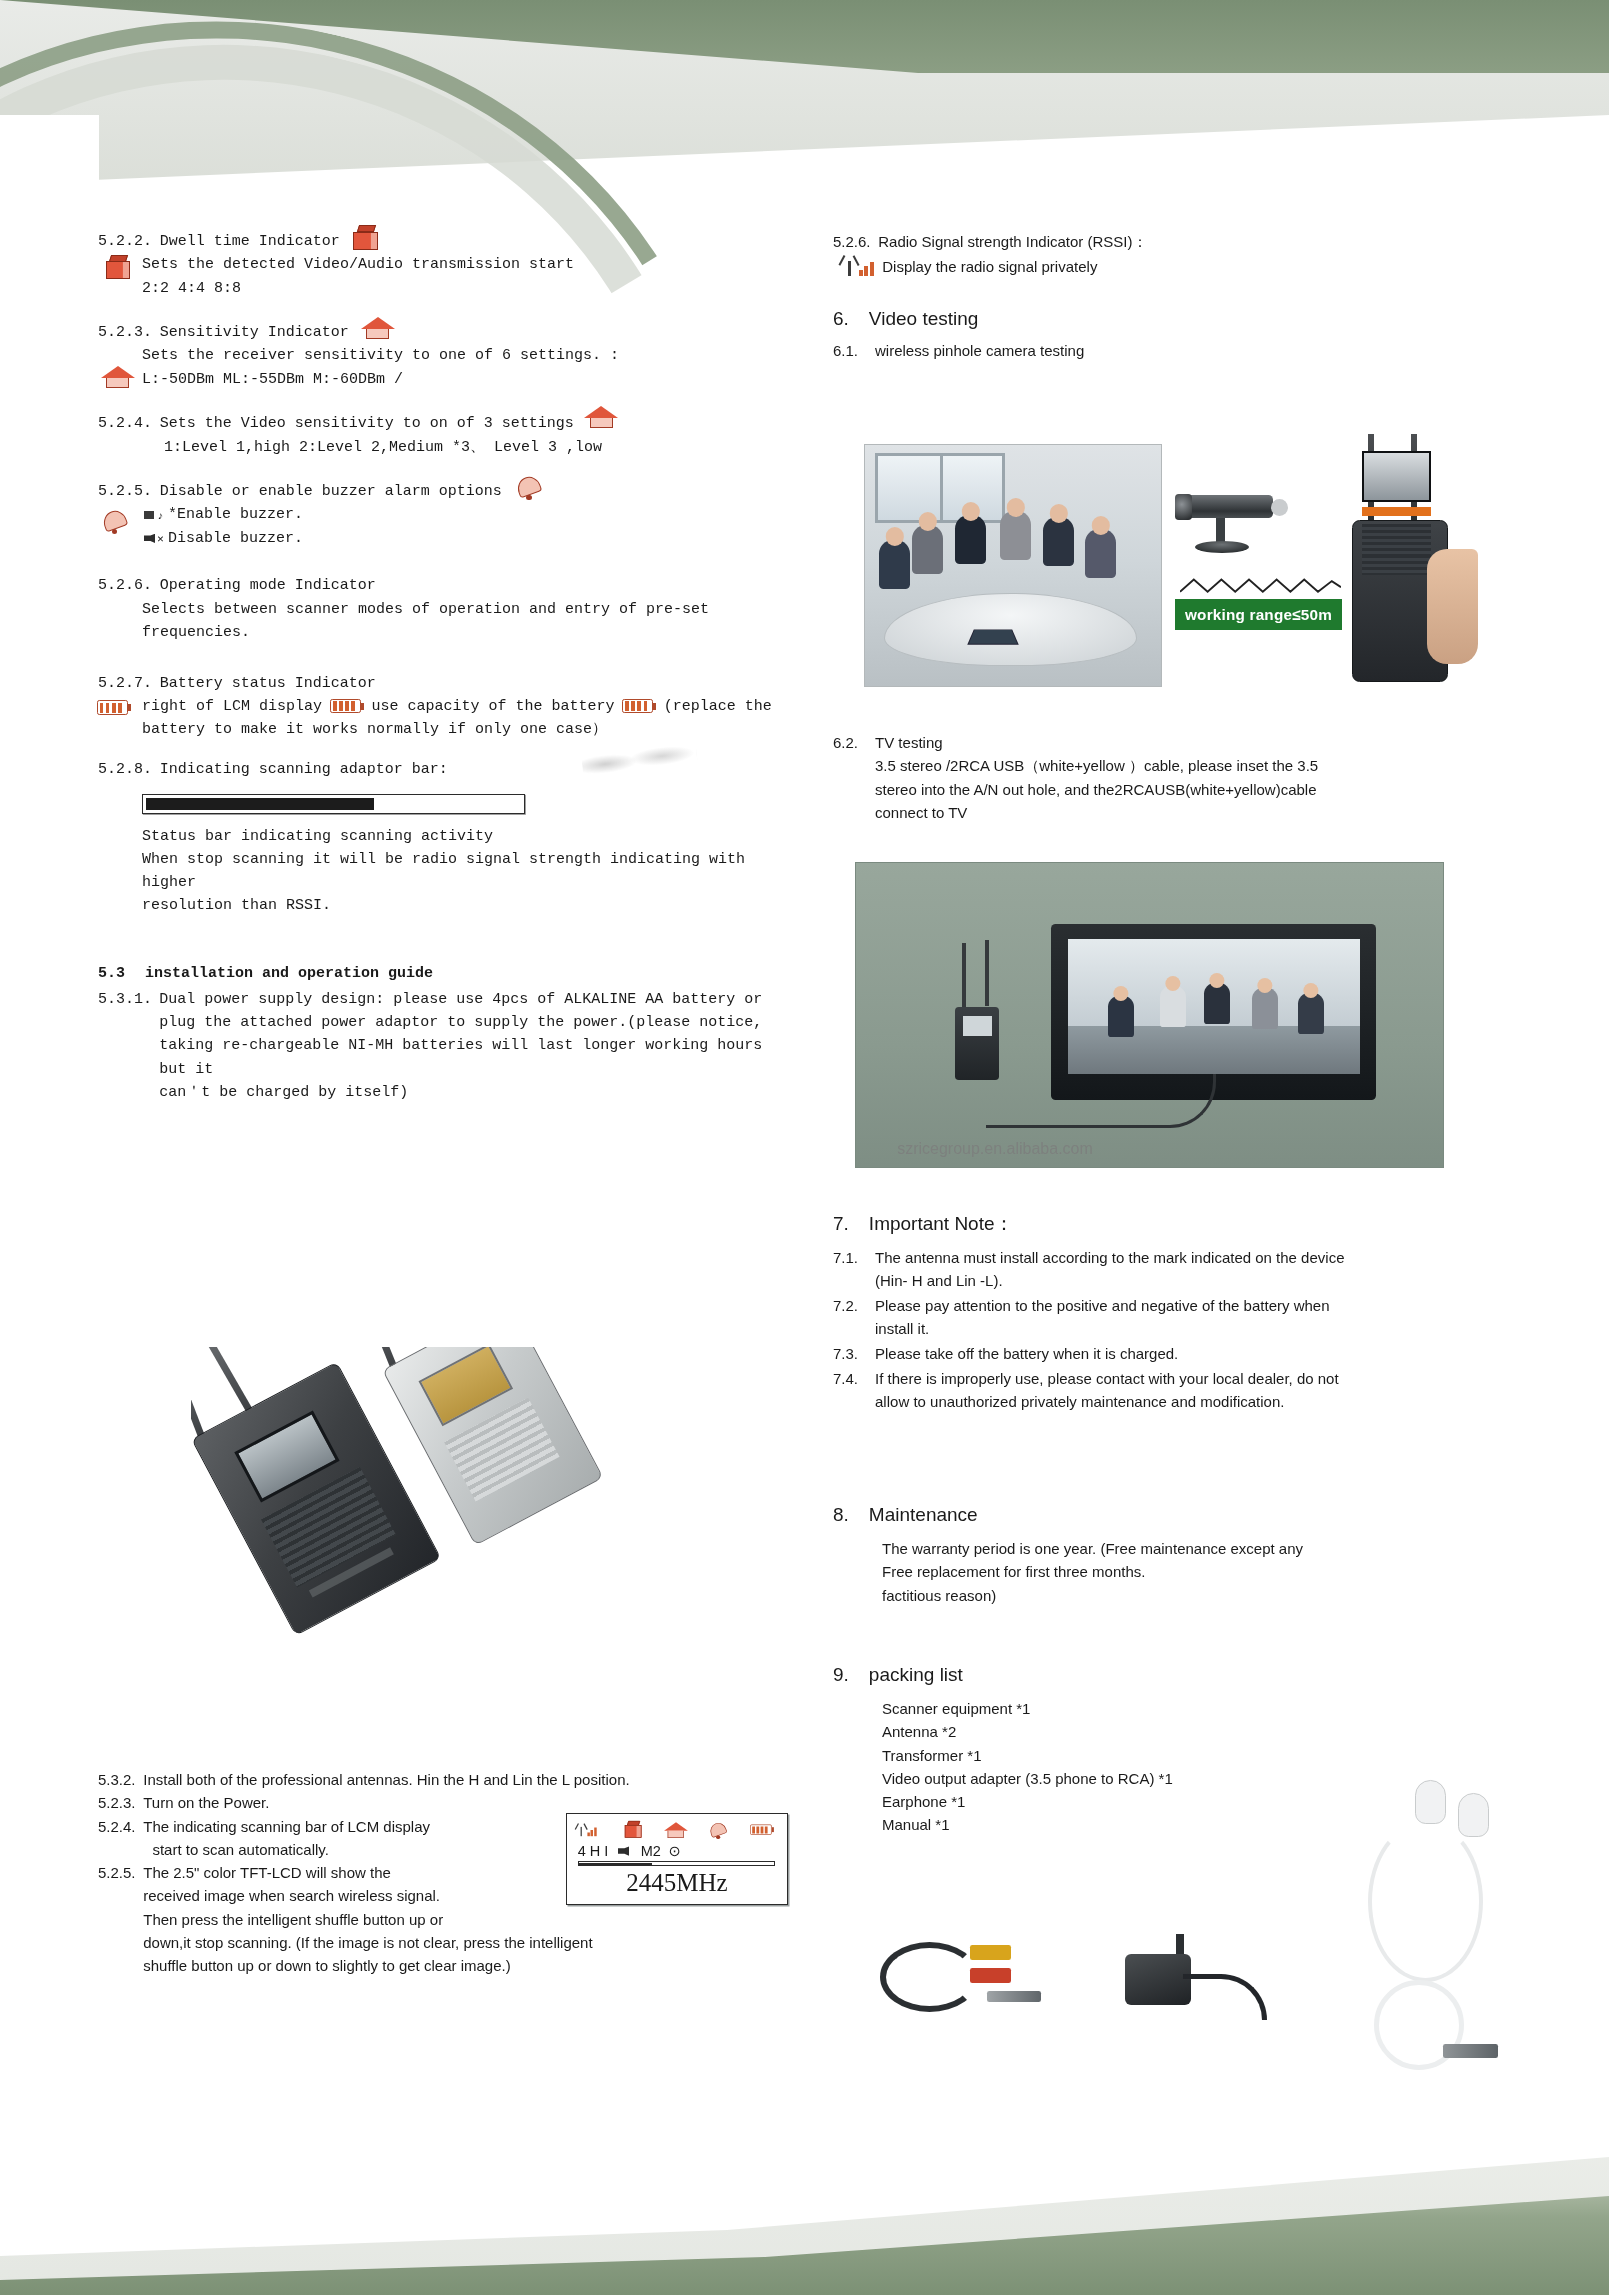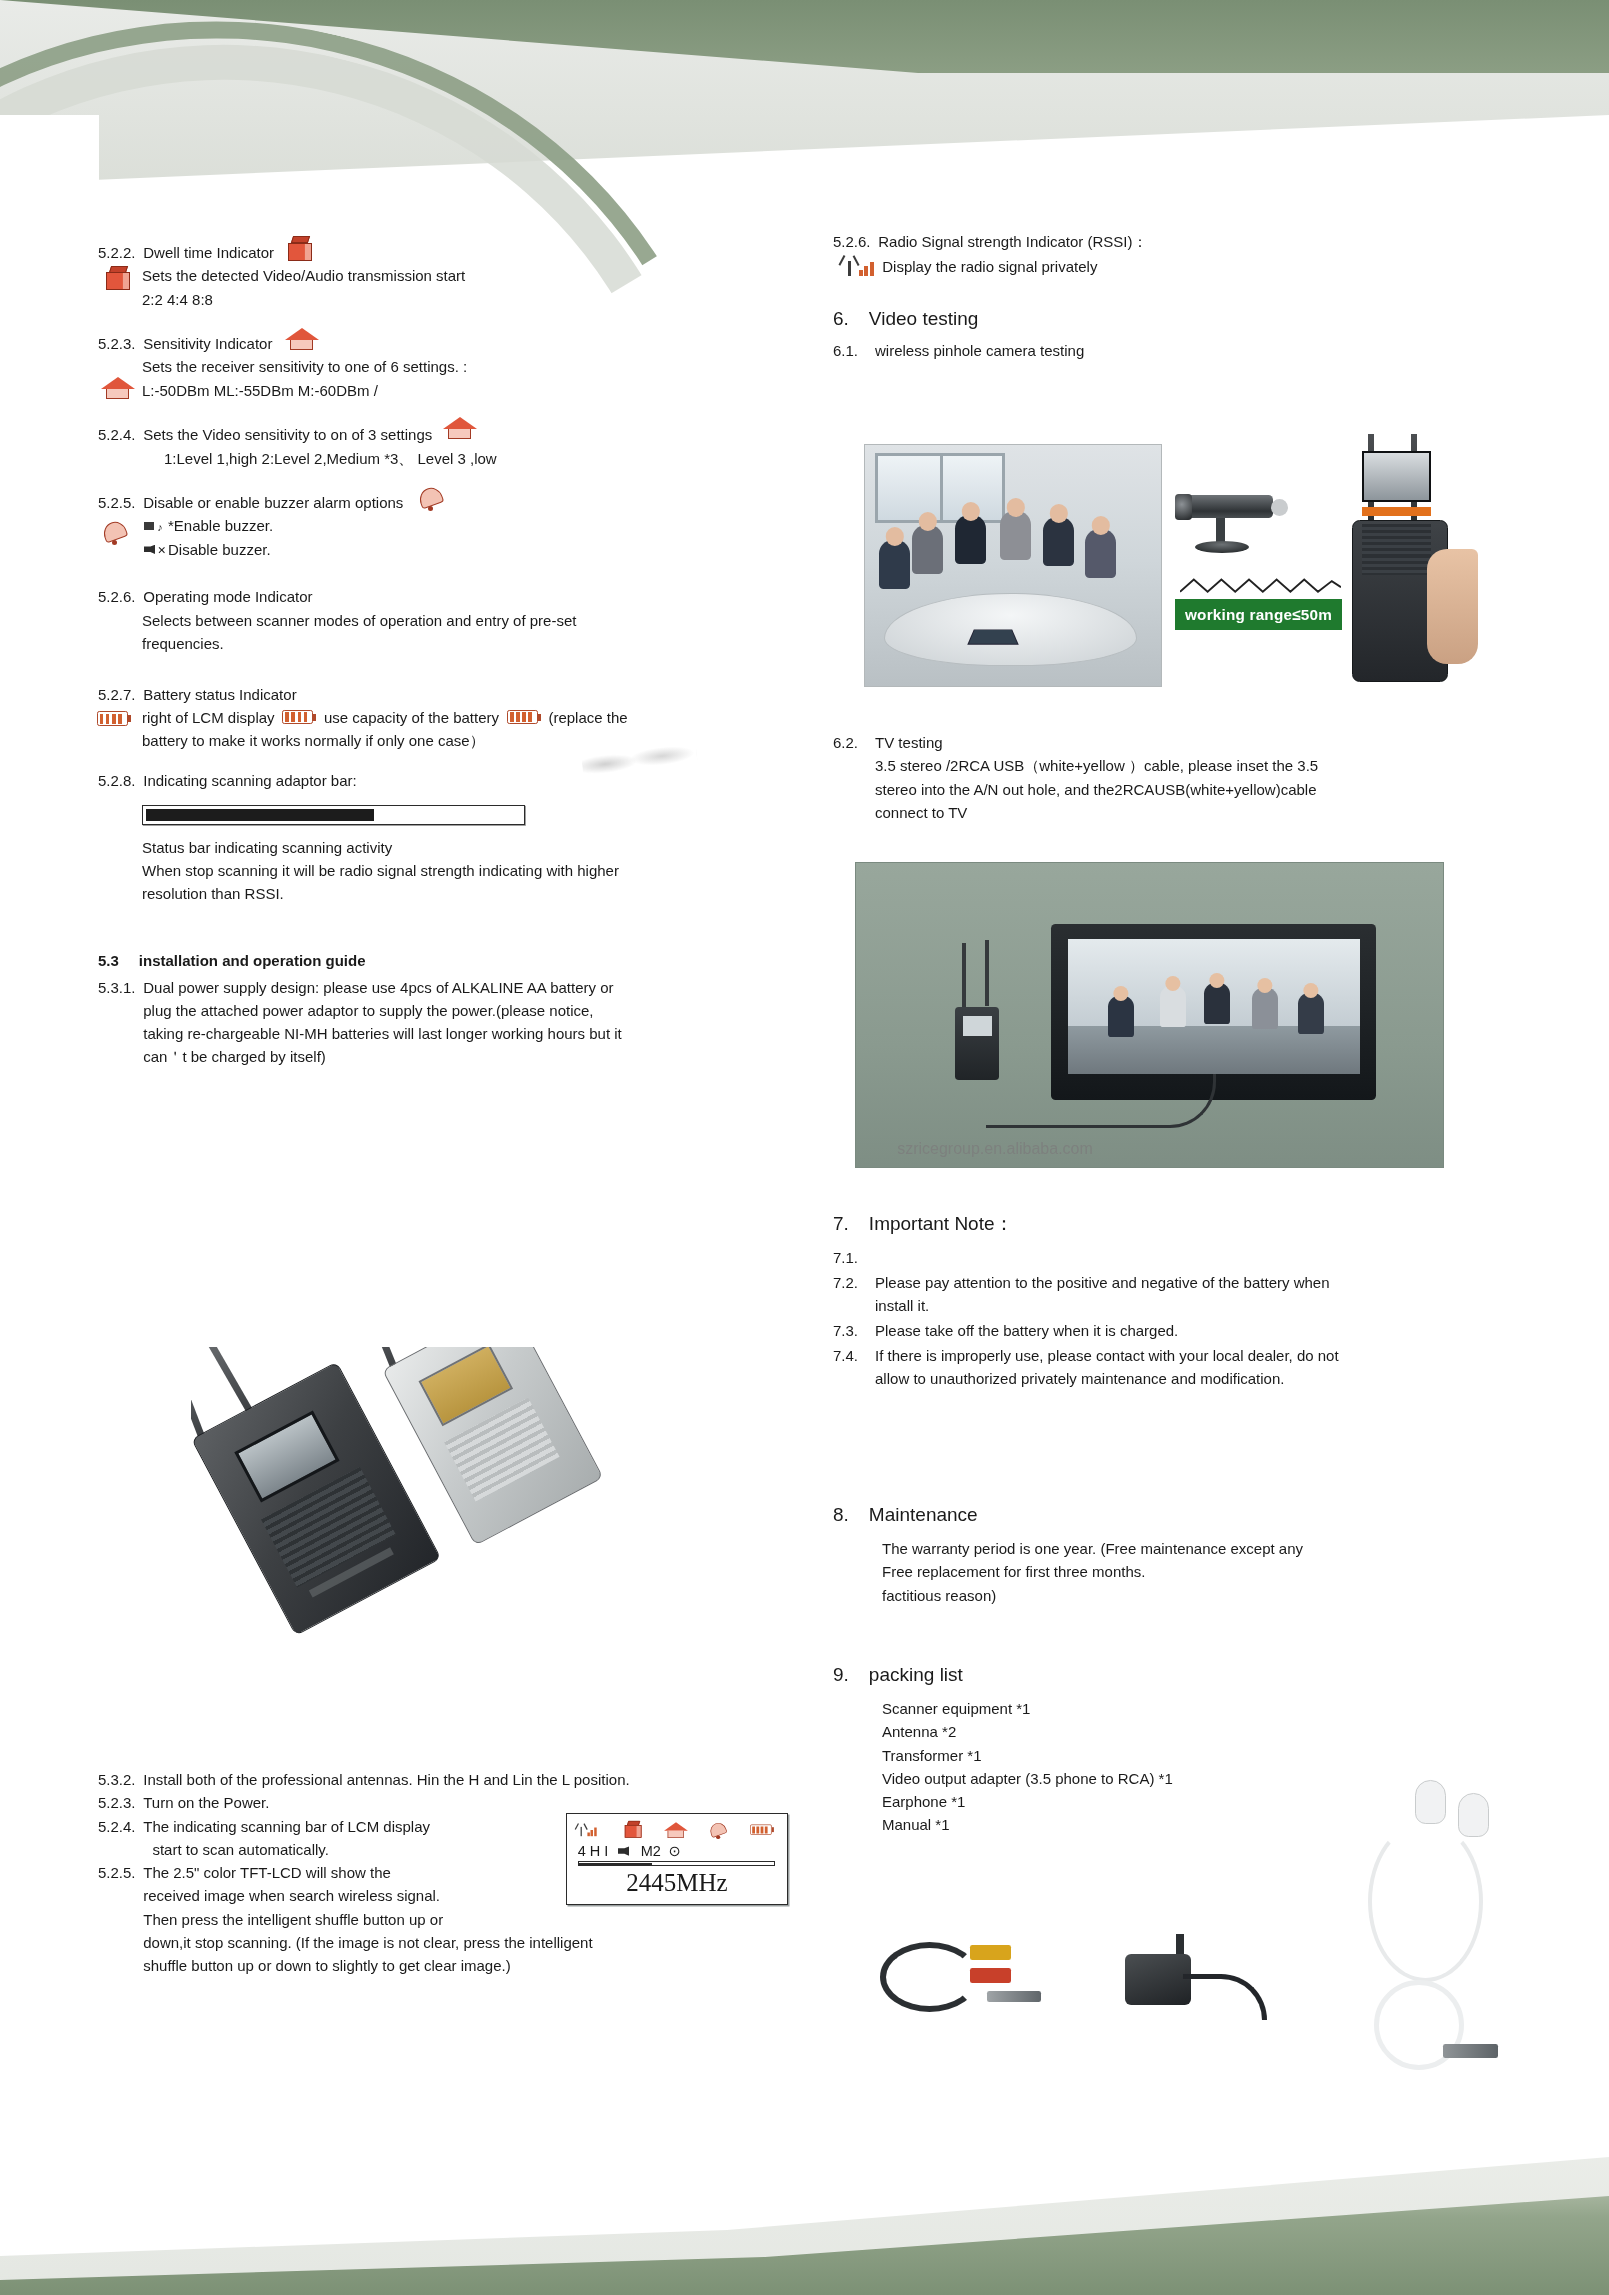--- a/index.html
+++ b/index.html
@@ -503,21 +503,21 @@
 <div class="deco" id="deco-top-green"></div>
 <div class="deco" id="deco-top-white"></div>
 <div class="deco" id="deco-arc-left"></div>
 <div class="deco" id="deco-arc-left2"></div>
 <div class="deco" id="deco-left-band"></div>
 <div class="deco" id="deco-arc-bottom"></div>
 <div class="deco" id="deco-bottom-grey"></div>
 <div class="deco" id="deco-bottom-green"></div>
 <div class="deco" id="smudge"></div>
 
-<div class="col" id="col-left" style="top:241px;">
+<div class="col" id="col-left" style="top:230px;font-family:Liberation Mono, monospace;">
 
   <div class="blk">
     <div class="row">
       <span class="lbl">5.2.2.</span>
       <span style="width:7.7px"></span>
       <span class="lbl">Dwell time Indicator</span>
       <span class="ico ico-dwell" style="margin-left:12.2px;margin-top:-4.6px;">
         <span class="top"></span>
           <span class="body"></span>
       </span>
@@ -888,20 +888,24 @@
 <div id="watermark">szricegroup.en.alibaba.com</div>
 
 <div class="col" style="left:833px; top:1209px; width:712px;">
   <div class="sec-row">
     <span class="sec-num">7.</span>
     <span class="sec-title">Important Note：</span>
   </div>
   <div class="row" style="margin-top:7.7px;">
     <span class="lbl">7.1.</span>
     <span style="width:17px"></span>
+    <div>
+      <div>The antenna must install according to the mark indicated on the device</div>
+      <div>(Hin- H and Lin -L).</div>
+    </div>
   </div>
   <div class="row" style="margin-top:1.5px;">
     <span class="lbl">7.2.</span>
     <span style="width:17px"></span>
     <div>
       <div>Please pay attention to the positive and negative of the battery when</div>
       <div>install it.</div>
     </div>
   </div>
   <div class="row" style="margin-top:1.5px;">

